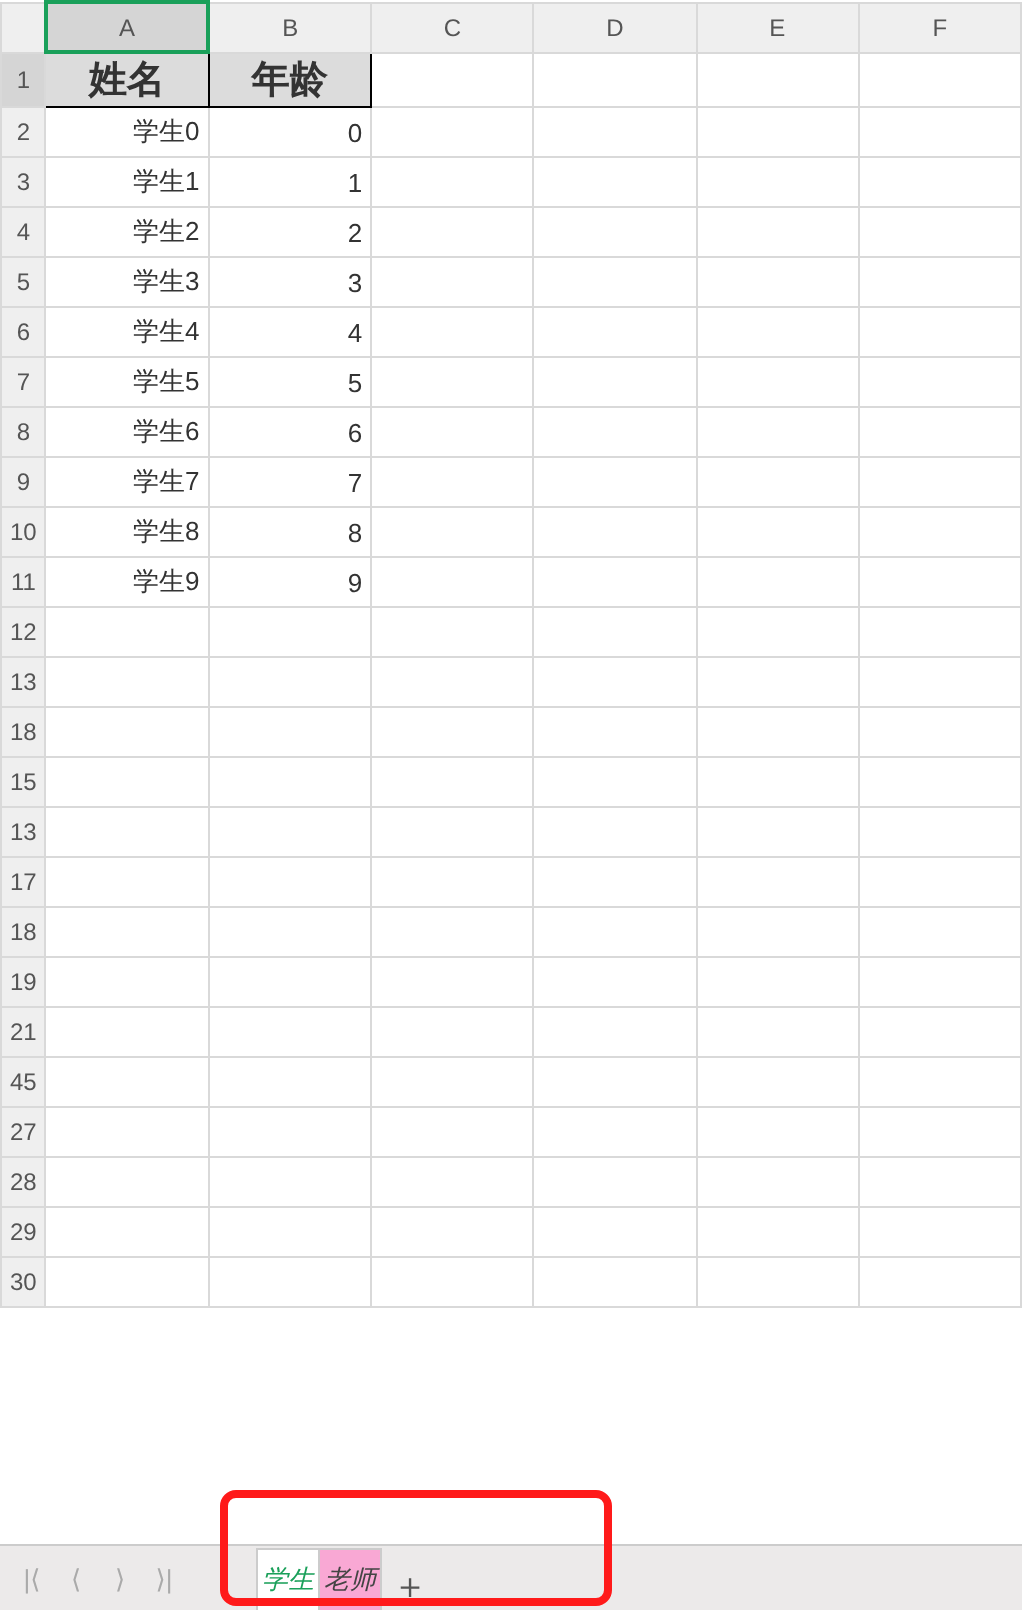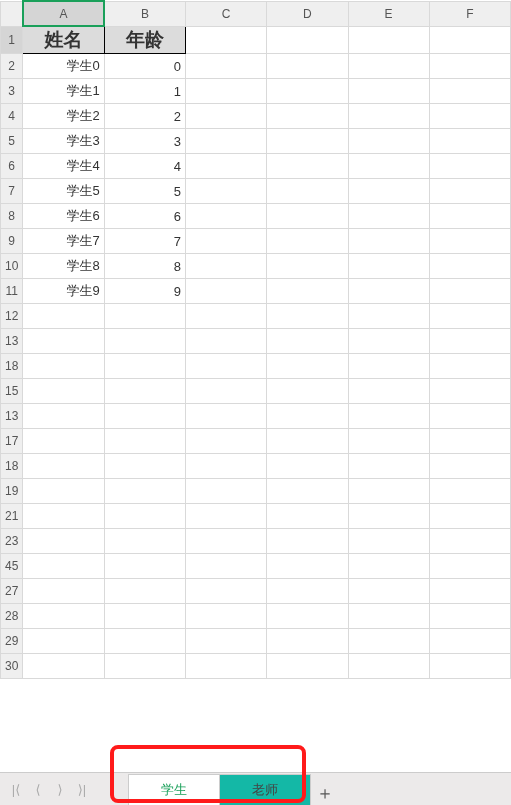--- a/index.html
+++ b/index.html
@@ -97,34 +97,35 @@
     display:flex; align-items:center; justify-content:center;
     color:#aaa;
     cursor: pointer;
   }
   .tabs {
     display: flex;
     align-items: flex-end;
     padding-left: 30px;
   }
   .tab {
-    padding: 6px 32px;
+    padding: 6px 2px;
     background: #f6f6f6;
     border: 1px solid #ccc;
     border-bottom: none;
     margin-right: -1px;
     cursor: pointer;
     color:#444;
+    font-style:italic;
   }
   .tab.active {
     background: #fff;
     color: #1aa05a;
     font-weight: 500;
   }
-  .tab.inactive { background:#14b8a6; }
+  .tab.inactive { background:#f9a8d4; }
   .addtab {
     width: 30px;
     display:flex; align-items:center; justify-content:center;
     color:#555;
     font-size: 18px;
     cursor: pointer;
   }
 
   
   .red-box {
@@ -338,29 +339,20 @@
         <tr>
           <th class="rowhead">21</th>
           <td></td>
           <td></td>
           <td></td>
           <td></td>
           <td></td>
           <td></td>
         </tr>
         <tr>
-          <th class="rowhead">23</th>
-          <td></td>
-          <td></td>
-          <td></td>
-          <td></td>
-          <td></td>
-          <td></td>
-        </tr>
-        <tr>
           <th class="rowhead">45</th>
           <td></td>
           <td></td>
           <td></td>
           <td></td>
           <td></td>
           <td></td>
         </tr>
         <tr>
           <th class="rowhead">27</th>

